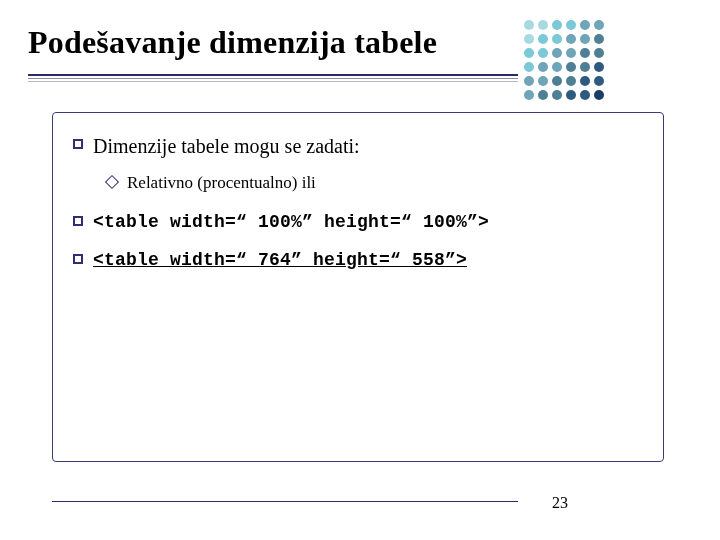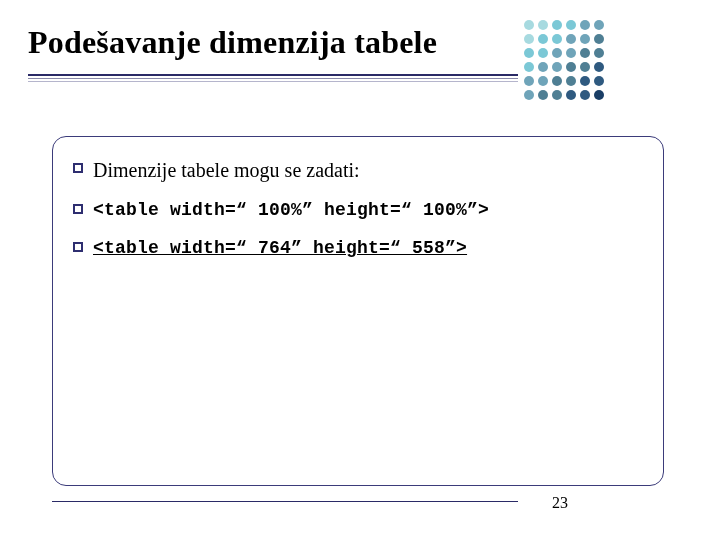--- a/index.html
+++ b/index.html
@@ -22,25 +22,25 @@
   .c1 { background: #4f7f94; }
   .c2 { background: #2f5a80; }
   .c3 { background: #1a3e66; }
   .c4 { background: #7bc8d6; }
   .c5 { background: #a7dae0; }
 
   
   .content-box {
     position: absolute;
     left: 52px;
-    top: 136px;
+    top: 112px;
     width: 612px;
     height: 350px;
     border: 1px solid #3b3b7a;
-    border-radius: 14px;
+    border-radius: 4px;
     padding: 14px 18px 14px 18px;
   }
   .lvl1 { font-size: 20px; line-height: 1.35; margin: 6px 0 10px 2px; display: flex; align-items: flex-start; gap: 10px; }
   .lvl1 .bullet-sq { width: 10px; height: 10px; border: 2px solid #2e2e70; margin-top: 6px; flex: 0 0 auto; }
   .lvl1 .text { flex: 1 1 auto; }
 
   .sublist { margin: 2px 0 10px 36px; }
   .lvl2 { font-size: 17px; line-height: 1.5; display: flex; align-items: flex-start; gap: 10px; }
   .lvl2 .bullet-diamond {
     width: 10px; height: 10px; margin-top: 7px; flex: 0 0 auto;
@@ -108,20 +108,24 @@
       <span class="dot c3"></span>
   </div>
 
   <div class="content-box">
 
     <div class="lvl1">
       <span class="bullet-sq"></span>
       <span class="text">Dimenzije tabele mogu se zadati:</span>
     </div>
     <div class="sublist">
+      <div class="lvl2">
+        <span class="bullet-diamond"></span>
+        <span class="text">Relativno (procentualno) ili</span>
+      </div>
     </div>
 
     <div class="lvl1" style="margin-top:14px;">
       <span class="bullet-sq"></span>
       <span class="text code">&lt;table width=“ 100%” height=“ 100%”&gt;</span>
     </div>
 
     <div class="lvl1" style="margin-top:14px;text-decoration:underline;">
       <span class="bullet-sq"></span>
       <span class="text code">&lt;table width=“ 764” height=“ 558”&gt;</span>

